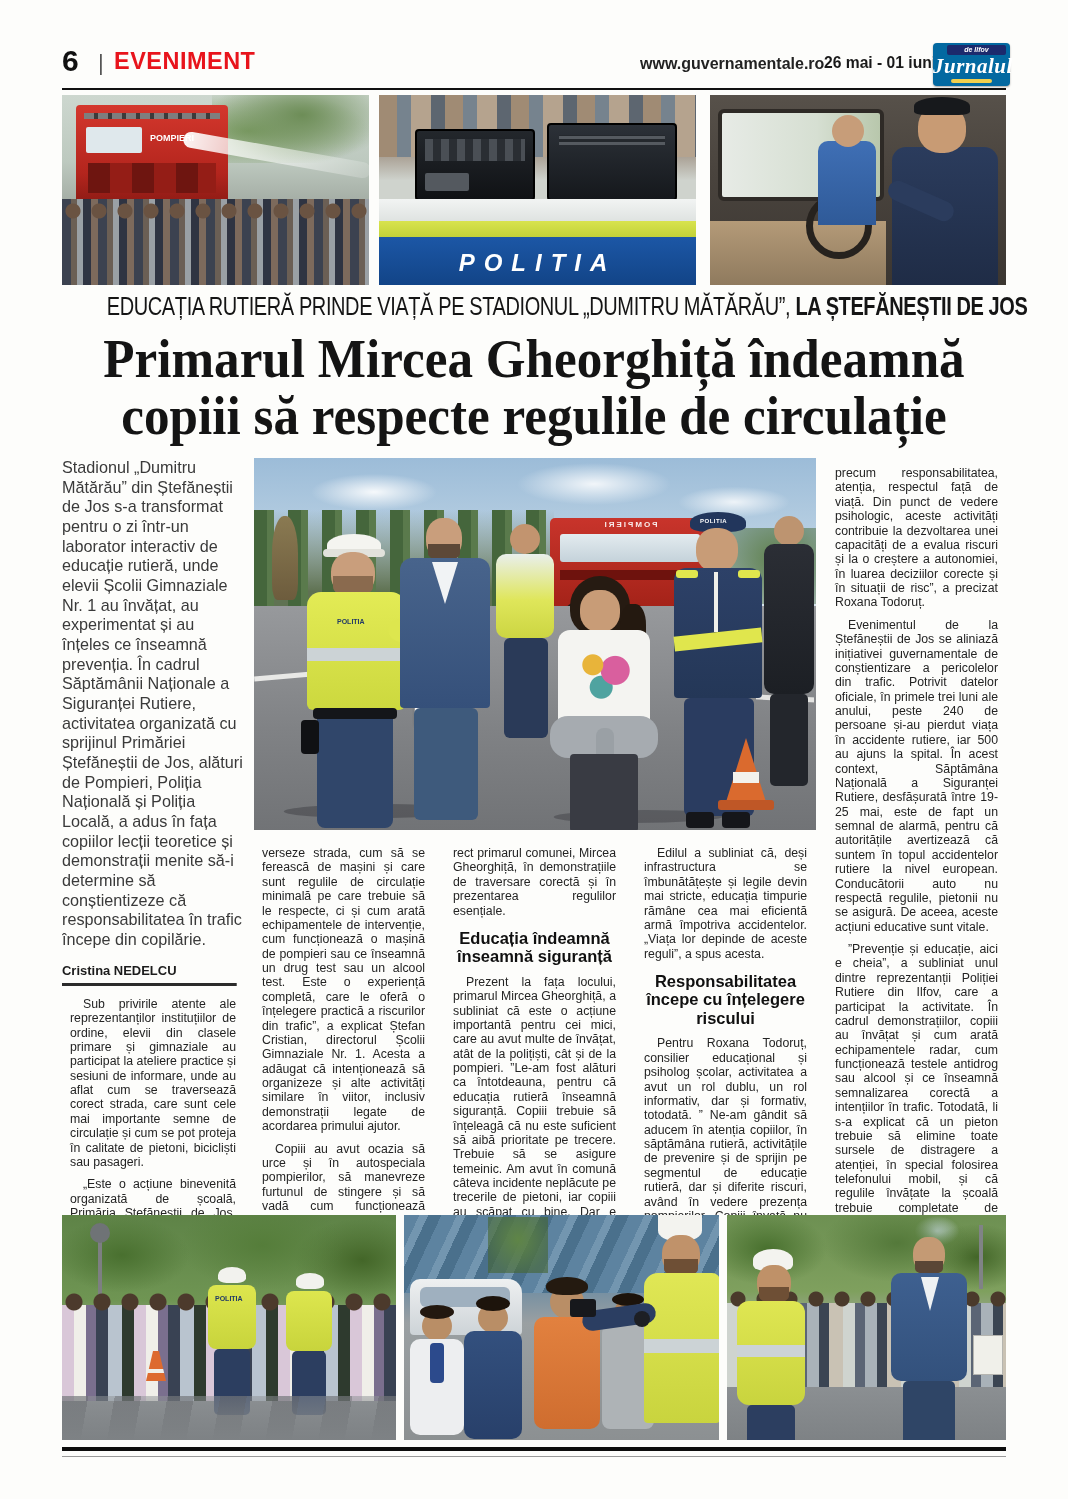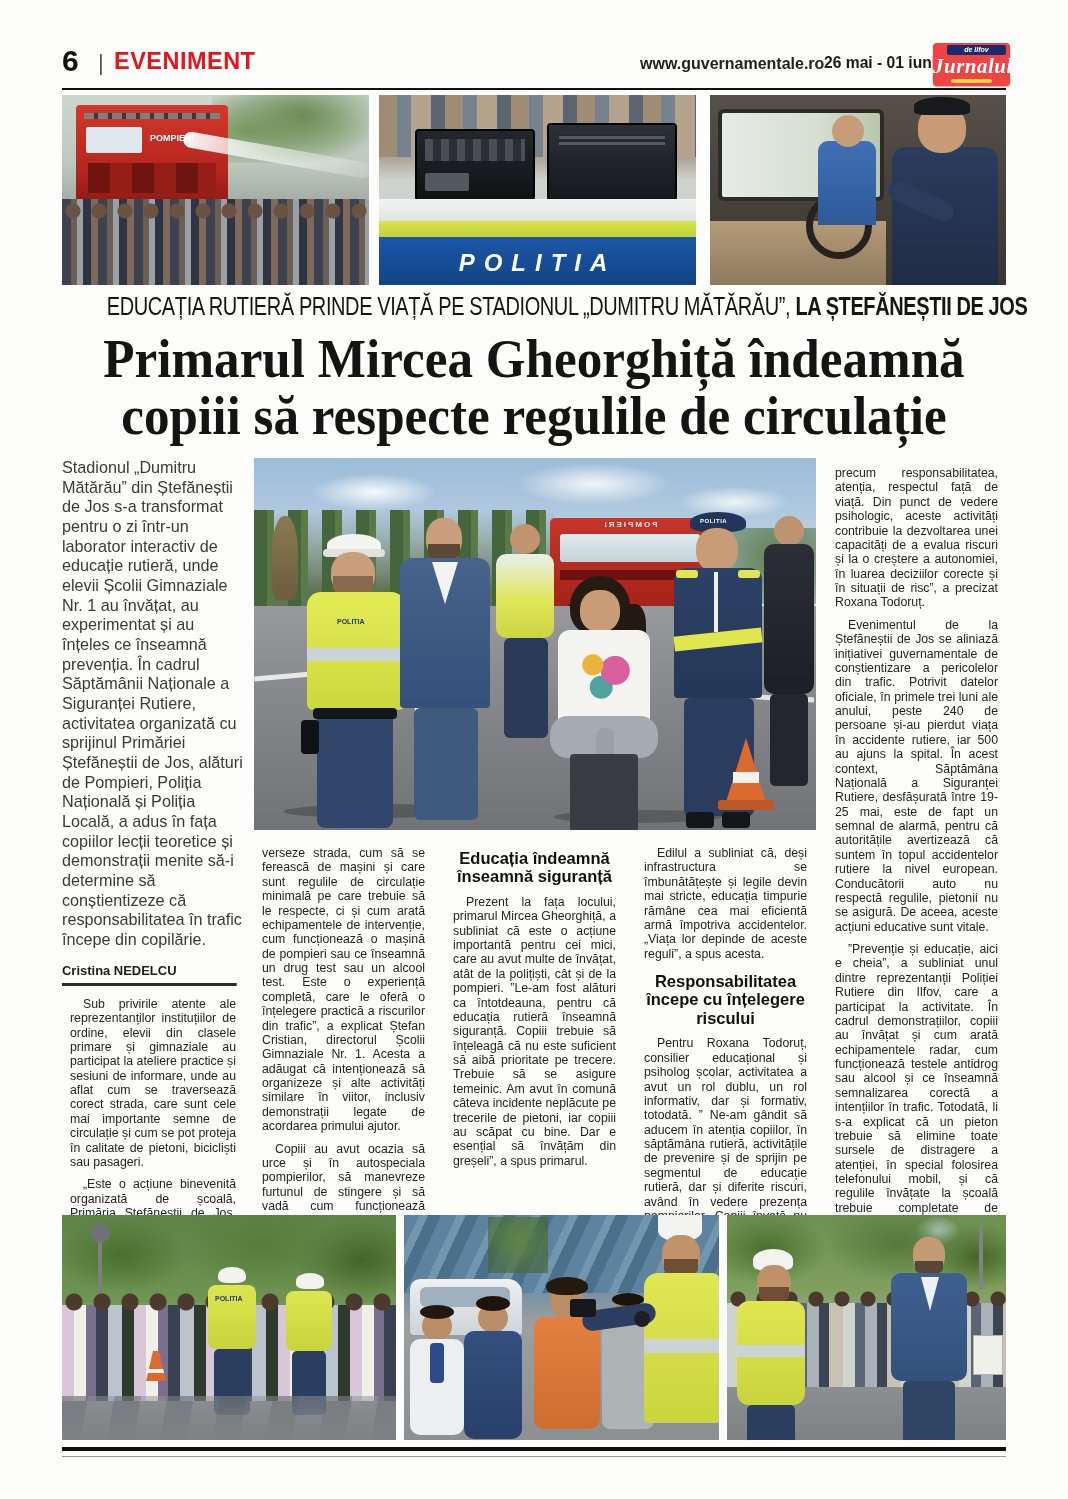--- a/index.html
+++ b/index.html
@@ -7,21 +7,21 @@
         font-family:"Liberation Sans",sans-serif;color:#222;overflow:hidden;}
   
   .hdr{position:absolute;left:62px;top:44px;width:944px;height:44px;}
   .pageno{position:absolute;left:0;top:0;font-size:30px;font-weight:700;color:#111;}
   .hdr-sep{position:absolute;left:36px;top:6px;font-size:22px;color:#555;font-weight:400;}
   .section{position:absolute;left:52px;top:4px;font-size:23px;font-weight:700;color:#e8141c;
            letter-spacing:.5px;transform:scaleX(1.02);transform-origin:left;}
   .website{position:absolute;left:578px;top:11px;font-size:16px;font-weight:700;color:#222;}
   .daterange{position:absolute;left:762px;top:9px;font-size:17px;font-weight:700;color:#1a1a1a;
              transform:scaleX(.92);transform-origin:left;}
-  .logo{position:absolute;left:871px;top:-1px;width:77px;height:43px;background:#ef4444;border-radius:4px;
+  .logo{position:absolute;left:871px;top:-1px;width:77px;height:43px;background:#0369a1;border-radius:4px;
         box-shadow:0 1px 2px rgba(0,0,0,.35);}
   .logo-top{position:absolute;left:14px;top:2px;right:4px;height:10px;background:#1c2a6d;border-radius:2px;
             color:#fff;font-size:7px;font-weight:700;font-style:italic;text-align:center;line-height:10px;}
   .logo-main{position:absolute;left:0;right:0;top:11px;text-align:center;color:#fff;font-size:21px;
              font-weight:700;font-style:italic;font-family:"Liberation Serif",serif;letter-spacing:.5px;}
   .logo-sub{position:absolute;left:18px;right:18px;bottom:3px;height:4px;background:#f2cf4e;border-radius:2px;}
   .hdr-rule{position:absolute;left:62px;top:88px;width:944px;height:2px;background:#111;}
   
   .photo{position:absolute;overflow:hidden;background:#cfd4d0;}
   .abs{position:absolute;}
@@ -230,20 +230,21 @@
       <div class="abs" style="left:2px;top:62px;width:56px;height:10px;background:#bf5726;border-radius:3px;"></div>
     </div>
   </div>
 
   <div class="midrow">
     <div class="mcol bodytext">
       <p class="noindent">verseze strada, cum să se ferească de mașini și care sunt regulile de circulație minimală pe care trebuie să le respecte, ci și cum arată echipamentele de intervenție, cum funcționează o mașină de pompieri sau ce înseamnă un drug test sau un alcool test. Este o experiență completă, care le oferă o înțelegere practică a riscurilor din trafic”, a explicat Ștefan Cristian, directorul Școlii Gimnaziale Nr. 1. Acesta a adăugat că intenționează să organizeze și alte activități similare în viitor, inclusiv demonstrații legate de acordarea primului ajutor.</p>
       <p>Copiii au avut ocazia să urce și în autospeciala pompierilor, să manevreze furtunul de stingere și să vadă cum funcționează echipamentele de descarcerare. Iar cei de la Poliția Rutieră au implicat di-</p>
     </div>
     <div class="mcol bodytext">
+      <p class="noindent">rect primarul comunei, Mircea Gheorghiță, în demonstrațiile de traversare corectă și în prezentarea regulilor esențiale.</p>
       <div class="subhead">Educația îndeamnă înseamnă siguranță</div>
       <p>Prezent la fața locului, primarul Mircea Gheorghiță, a subliniat că este o acțiune importantă pentru cei mici, care au avut multe de învățat, atât de la polițiști, cât și de la pompieri. ”Le-am fost alături ca întotdeauna, pentru că educația rutieră înseamnă siguranță. Copiii trebuie să înțeleagă că nu este suficient să aibă prioritate pe trecere. Trebuie să se asigure temeinic. Am avut în comună câteva incidente neplăcute pe trecerile de pietoni, iar copiii au scăpat cu bine. Dar e esențial să învățăm din greșeli”, a spus primarul.</p>
     </div>
     <div class="mcol bodytext">
       <p>Edilul a subliniat că, deși infrastructura se îmbunătățește și legile devin mai stricte, educația timpurie rămâne cea mai eficientă armă împotriva accidentelor. „Viața lor depinde de aceste reguli”, a spus acesta.</p>
       <div class="subhead">Responsabilitatea începe cu înțelegere riscului</div>
       <p>Pentru Roxana Todoruț, consilier educațional și psiholog școlar, activitatea a avut un rol dublu, un rol informativ, dar și formativ, totodată. ” Ne-am gândit să aducem în atenția copiilor, în săptămâna rutieră, activitățile de prevenire și de sprijin pe segmentul de educație rutieră, dar și diferite riscuri, având în vedere prezența pompierilor. Copiii învață nu doar reguli de circulație, ci și valori esențiale,</p>
     </div>
   </div>
 

